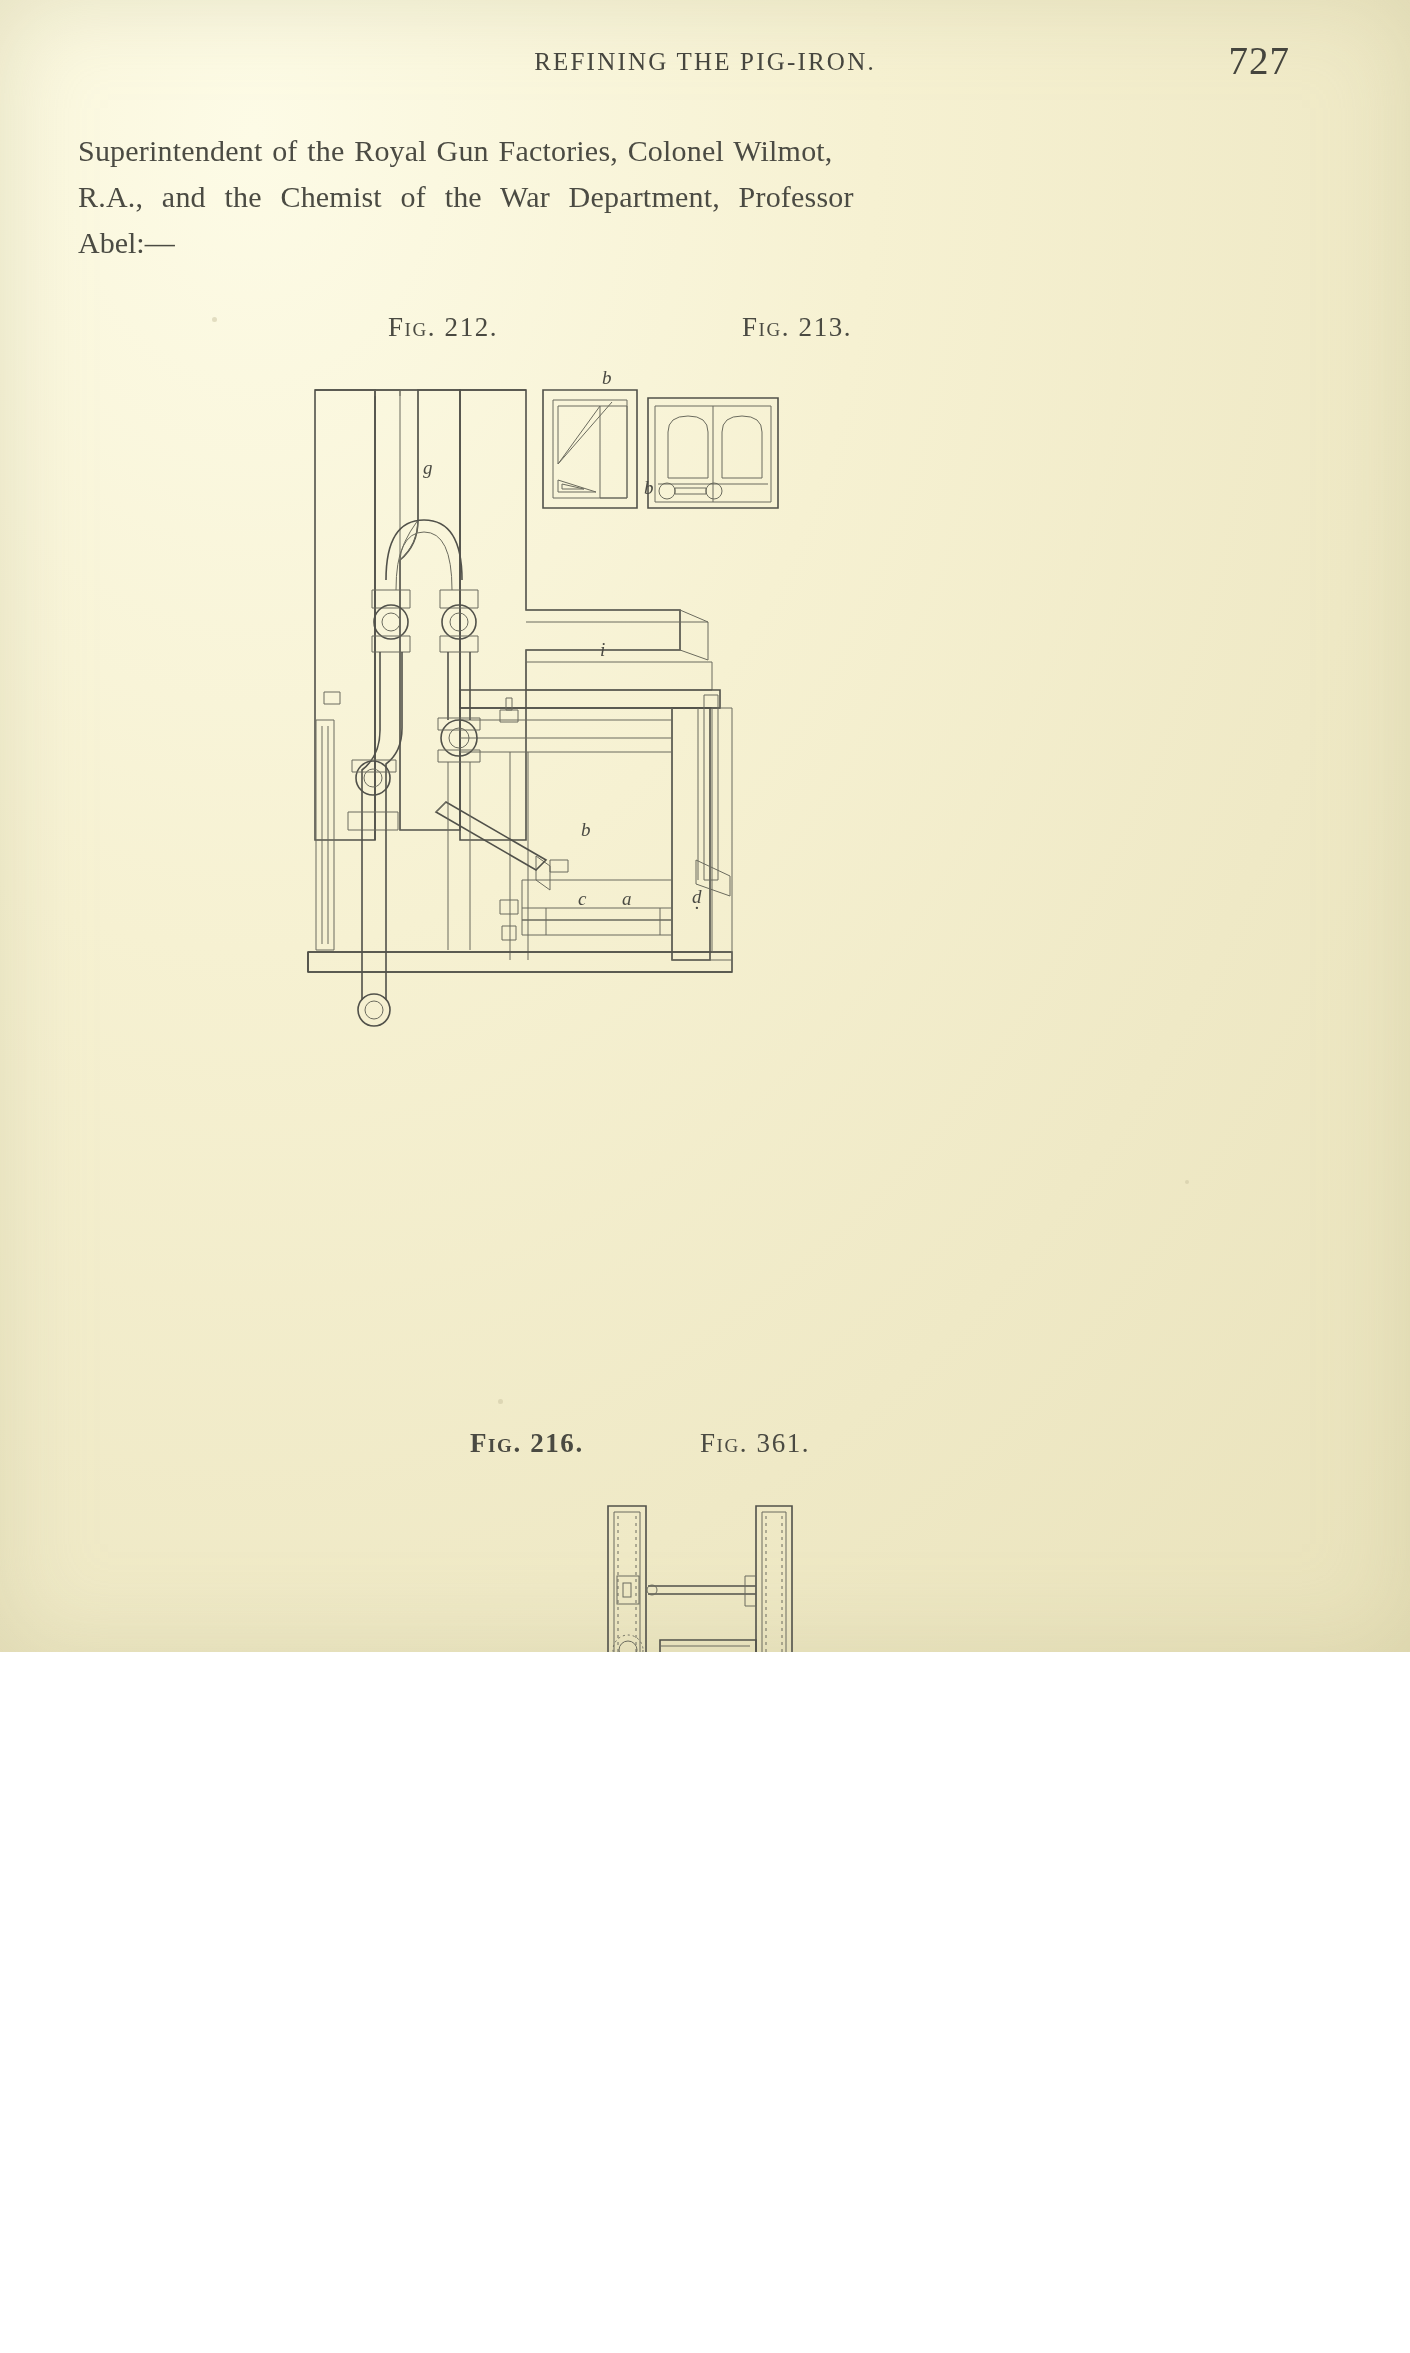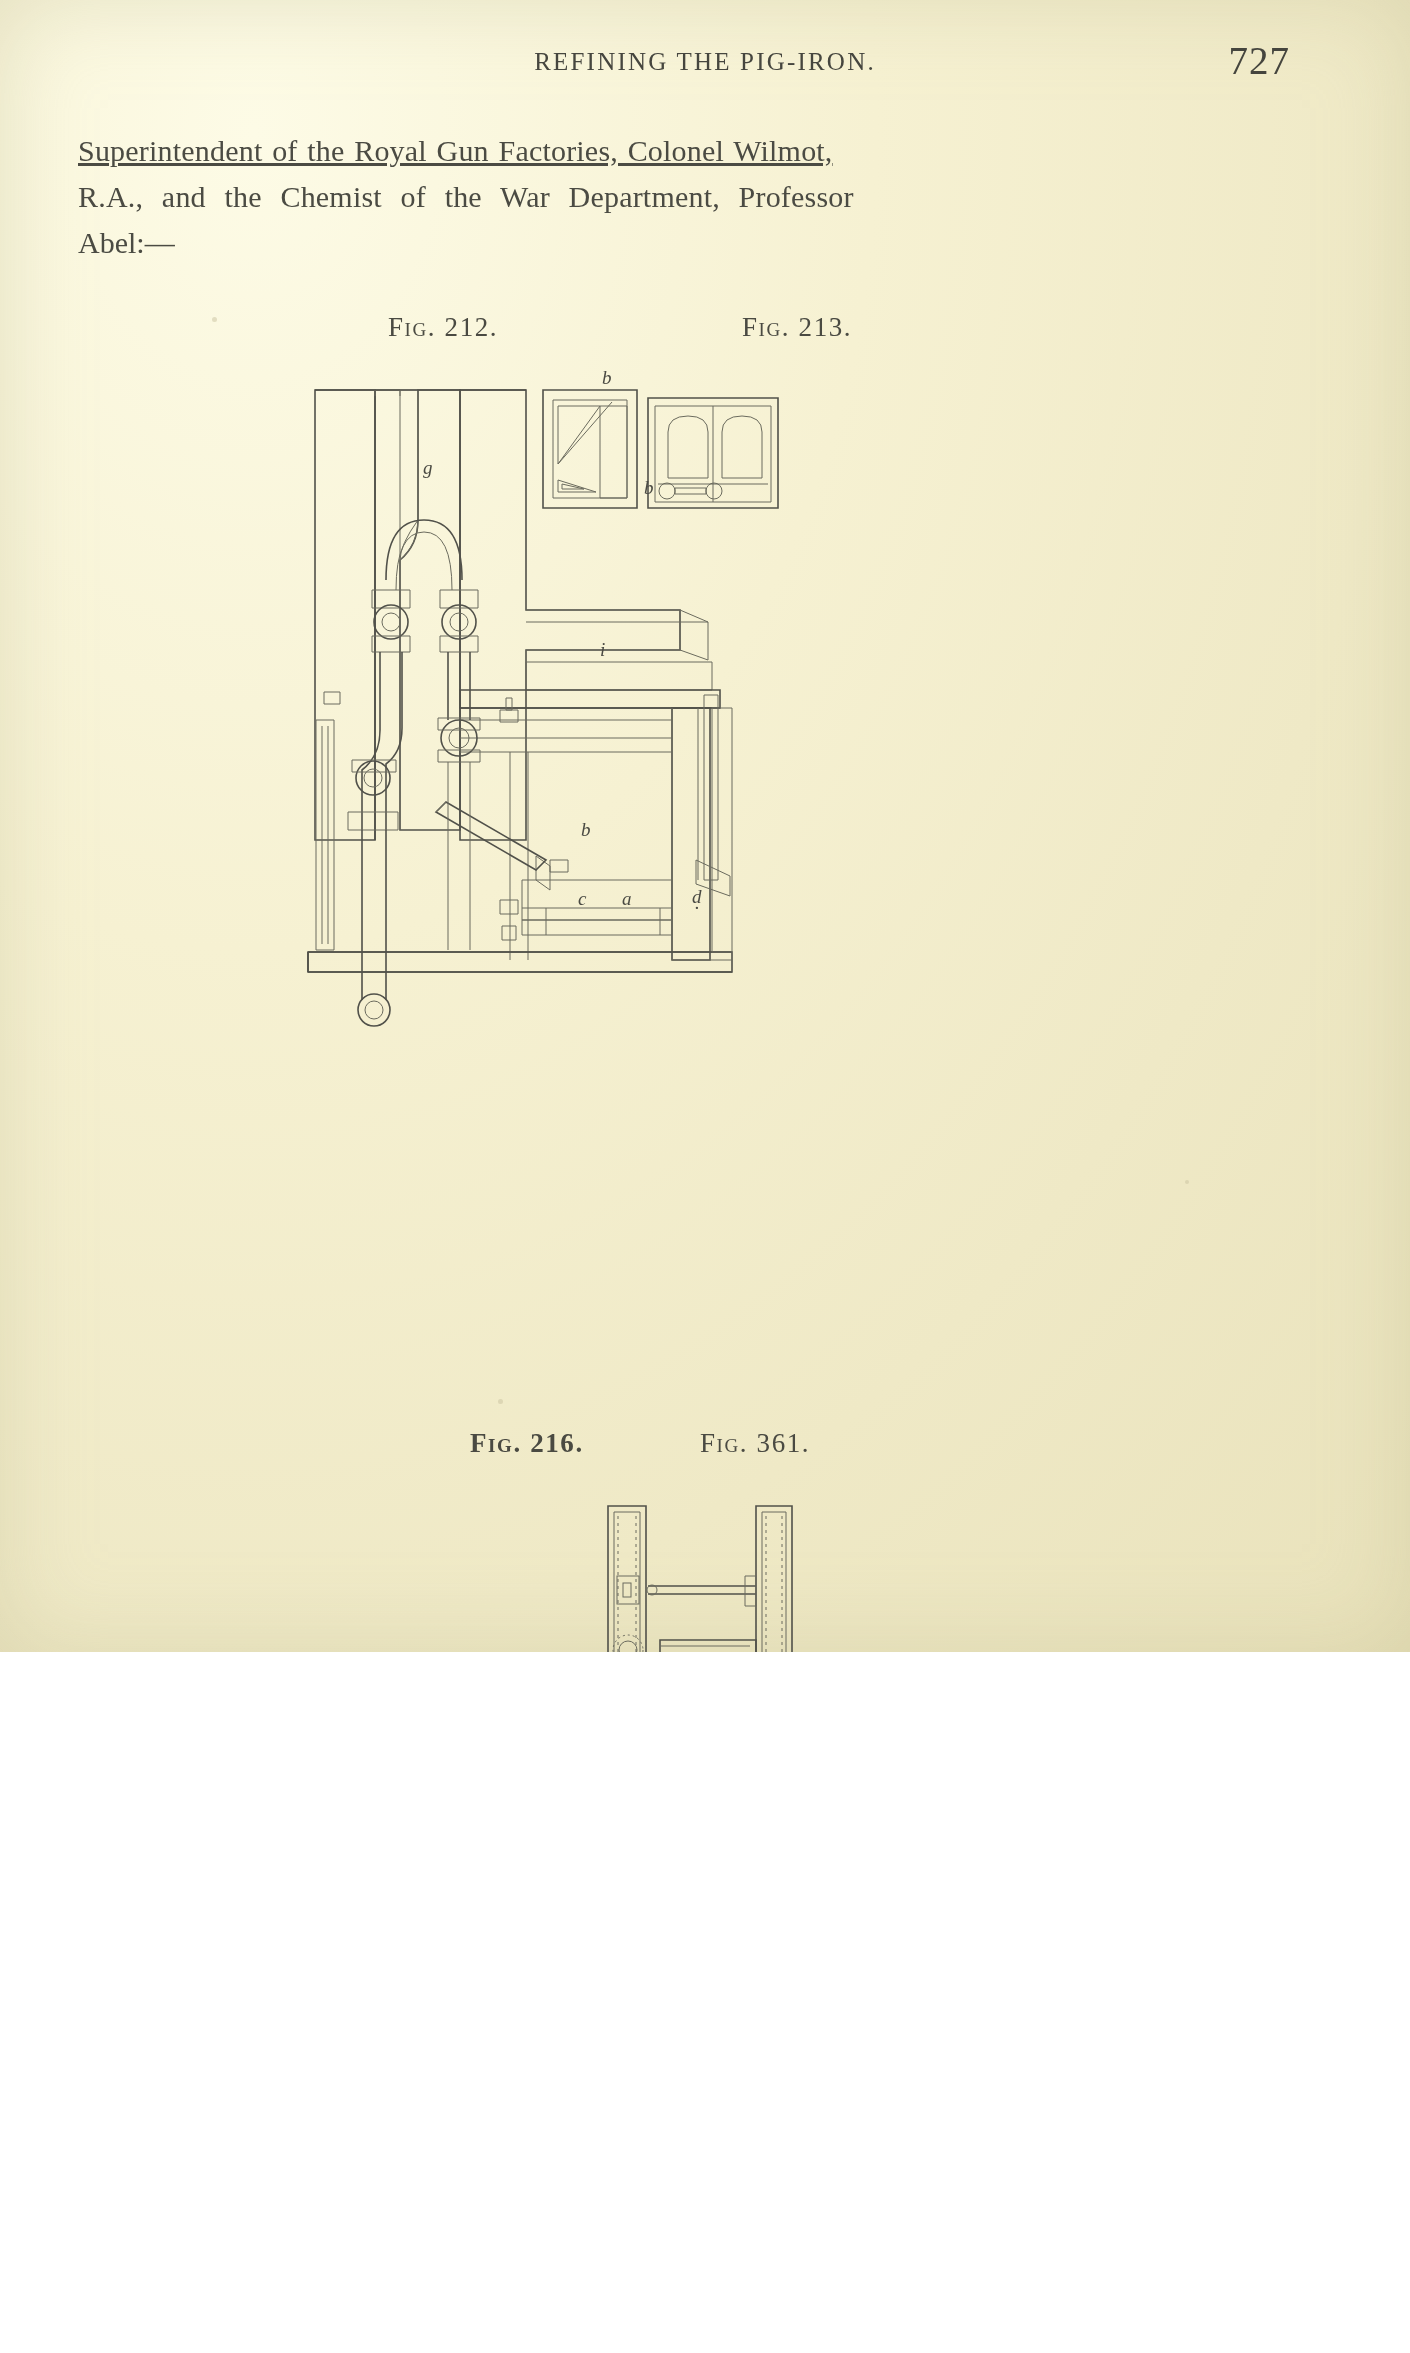--- a/index.html
+++ b/index.html
@@ -63,21 +63,21 @@
   }
   .para-1 .l1, .para-1 .l2 { display: block; }
   .para-2 {
     top: 1290px;
     left: 78px;
     width: 1262px;
     text-align: justify;
   }
 
   
-  .wide-1 { letter-spacing: 0.2px; word-spacing: 2px; text-decoration: underline; }
+  .wide-1 { letter-spacing: 0.2px; word-spacing: 2px; }
   .wide-2 { letter-spacing: 0.2px; word-spacing: 11px; }
   .wide-3 { letter-spacing: 0.2px; word-spacing: 7px; }
   .indent { display: inline-block; width: 44px; }
 
   
   .fig-cap {
     position: absolute;
     font-family: "Liberation Serif", serif;
     font-size: 27px;
     letter-spacing: 1.6px;

